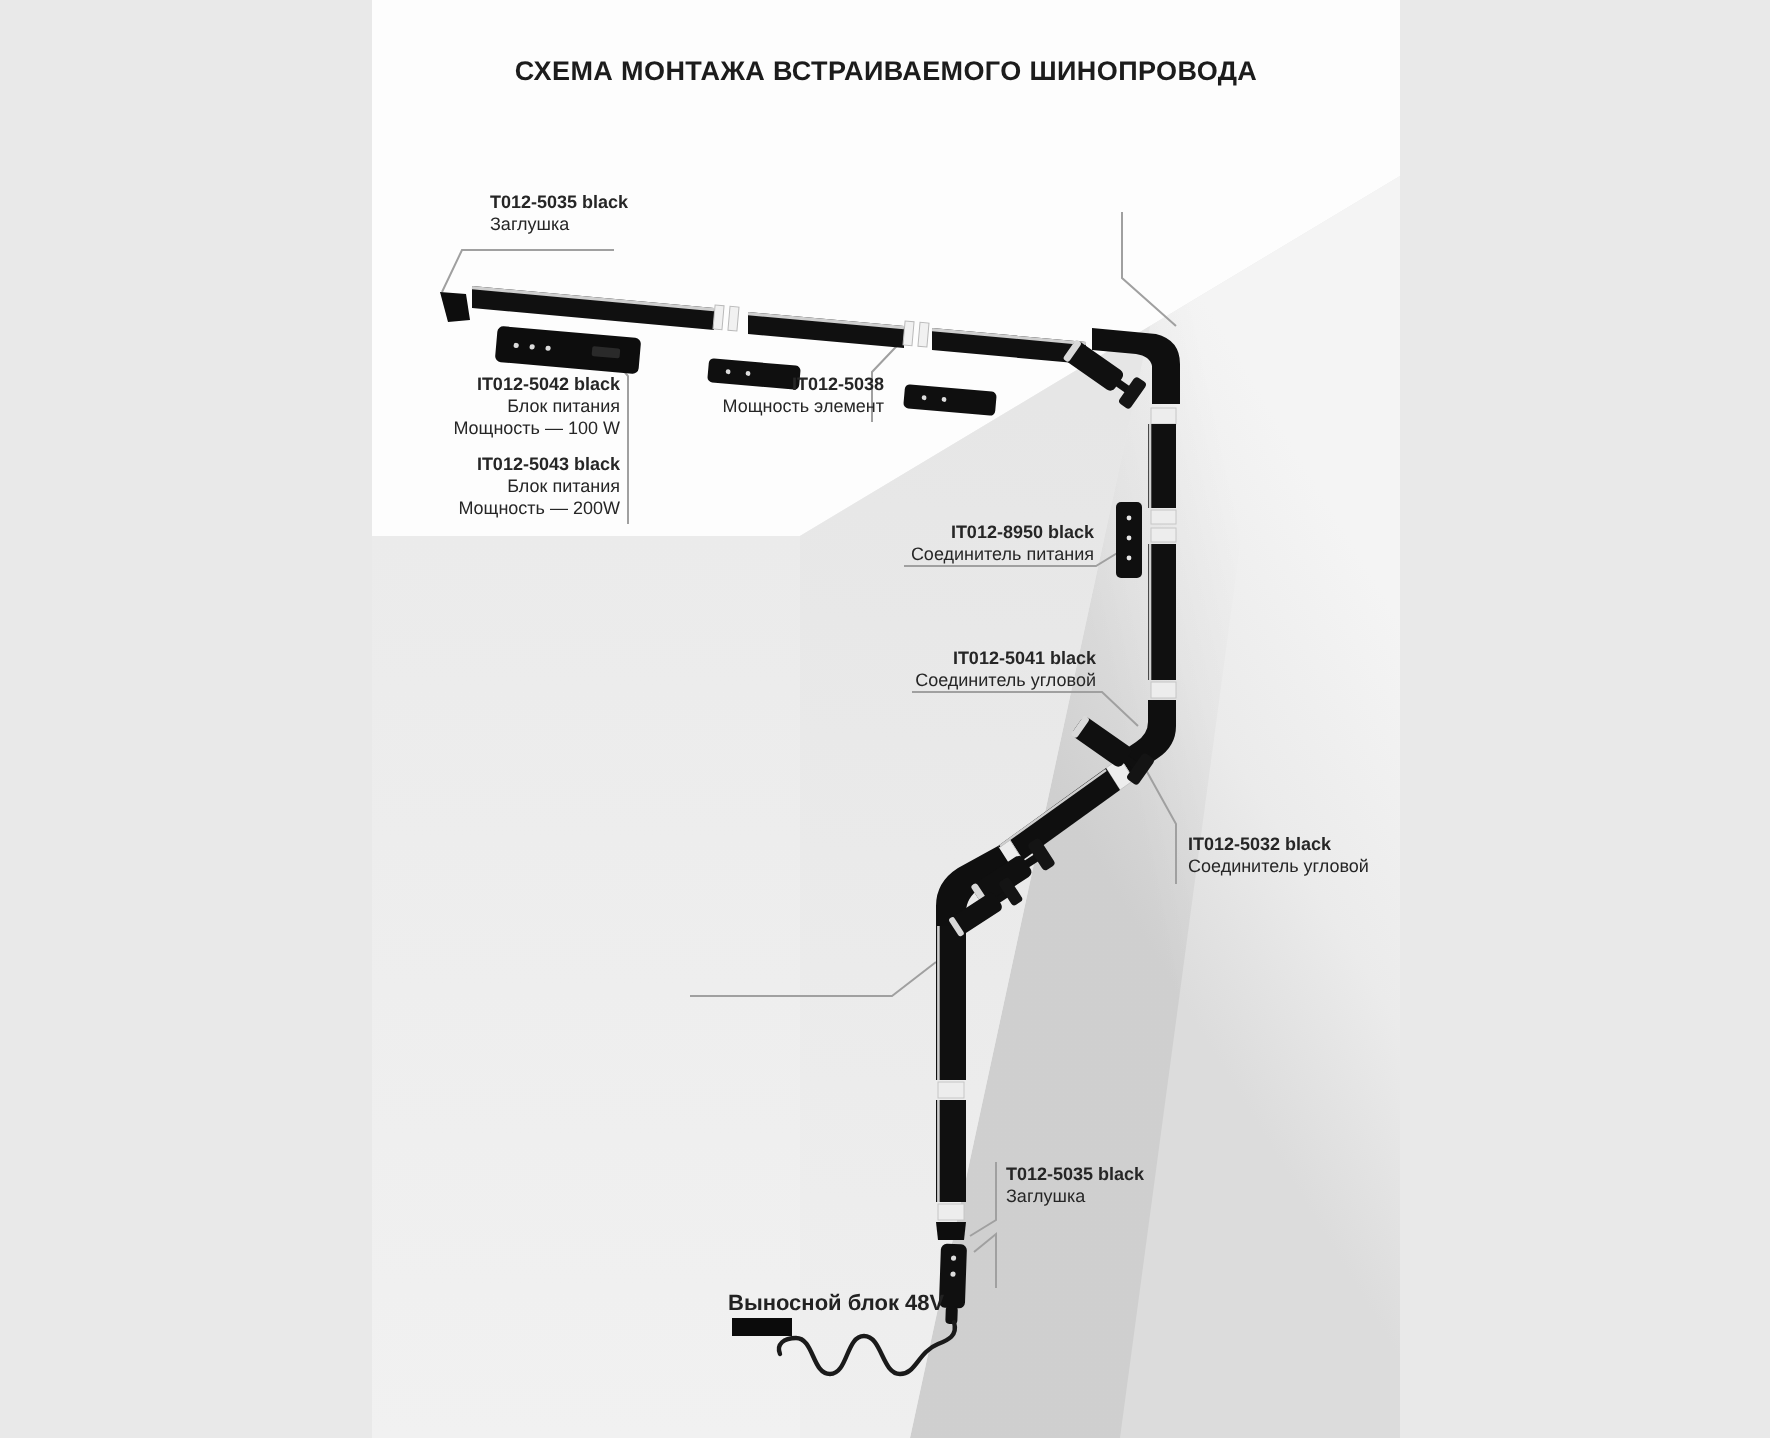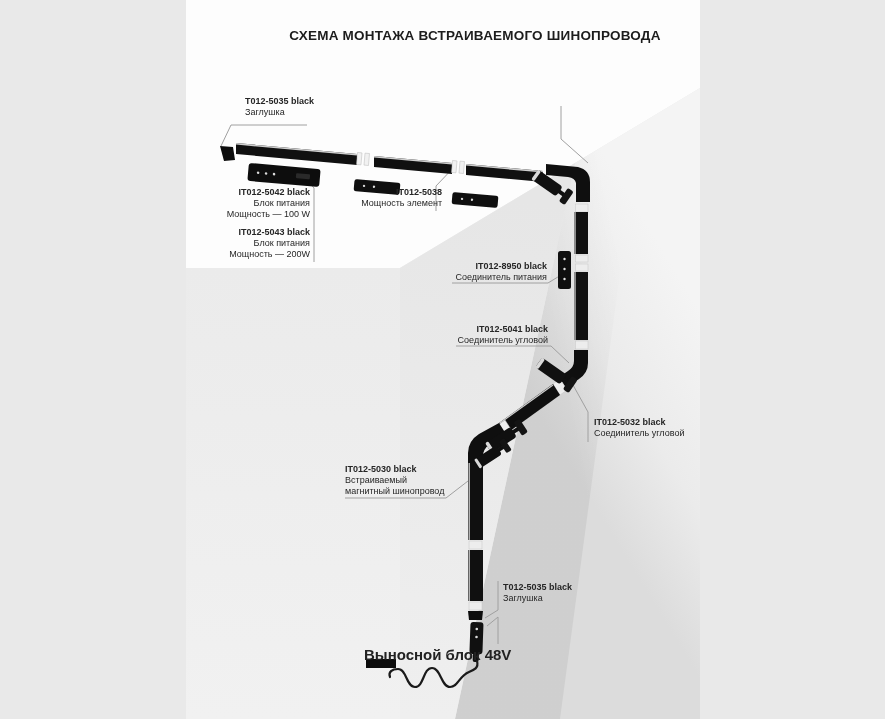--- a/index.html
+++ b/index.html
@@ -1,24 +1,24 @@
 <!DOCTYPE html>
 <html><head>
 <meta charset="utf-8">
 <style>
   html,body{margin:0;padding:0;background:#e9e9e9;}
   .stage{position:relative;width:885px;height:719px;overflow:hidden;
          background:#e9e9e9;font-family:"Liberation Sans",sans-serif;}
   .scene{position:absolute;left:0;top:0;}
   .title{position:absolute;left:186px;top:26px;width:514px;text-align:center;
-         font-size:13.5px;font-weight:700;color:#1c1c1c;line-height:20px;letter-spacing:.2px;padding-left:32px;}
+         font-size:13.5px;font-weight:700;color:#1c1c1c;line-height:20px;letter-spacing:.2px;}
   .lbl{position:absolute;font-size:9px;line-height:11px;color:#262626;white-space:nowrap;}
   .lbl .pn{font-weight:700;}
   .ra{text-align:right;}
-  .remote{position:absolute;font-size:15px;font-weight:700;color:#222;}
+  .remote{position:absolute;font-size:11px;font-weight:700;color:#222;}
 </style>
 </head>
 <body>
 
 <div class="stage">
 
   <svg class="scene" width="885" height="719" viewBox="0 0 885 719">
     <defs>
       <linearGradient id="grR" gradientUnits="userSpaceOnUse" x1="548" y1="430" x2="712" y2="330">
         <stop offset="0" stop-color="#dcdcdc"></stop>
@@ -201,25 +201,20 @@
   <div class="lbl ra" style="left:428px;top:324px;width:120px">
     <div class="pn">IT012-5041 black</div>
     <div>Соединитель угловой</div>
   </div>
 
   <div class="lbl" style="left:594px;top:417px">
     <div class="pn">IT012-5032 black</div>
     <div>Соединитель угловой</div>
   </div>
 
-  <div class="lbl" style="left:345px;top:464px">
-    <div class="pn">IT012-5030 black</div>
-    <div>Встраиваемый</div>
-    <div>магнитный шинопровод</div>
-  </div>
 
   <div class="lbl" style="left:503px;top:582px">
     <div class="pn">T012-5035 black</div>
     <div>Заглушка</div>
   </div>
 
 
   <div class="remote" style="left:364px;top:646px">Выносной блок 48V</div>
 
 </div>

